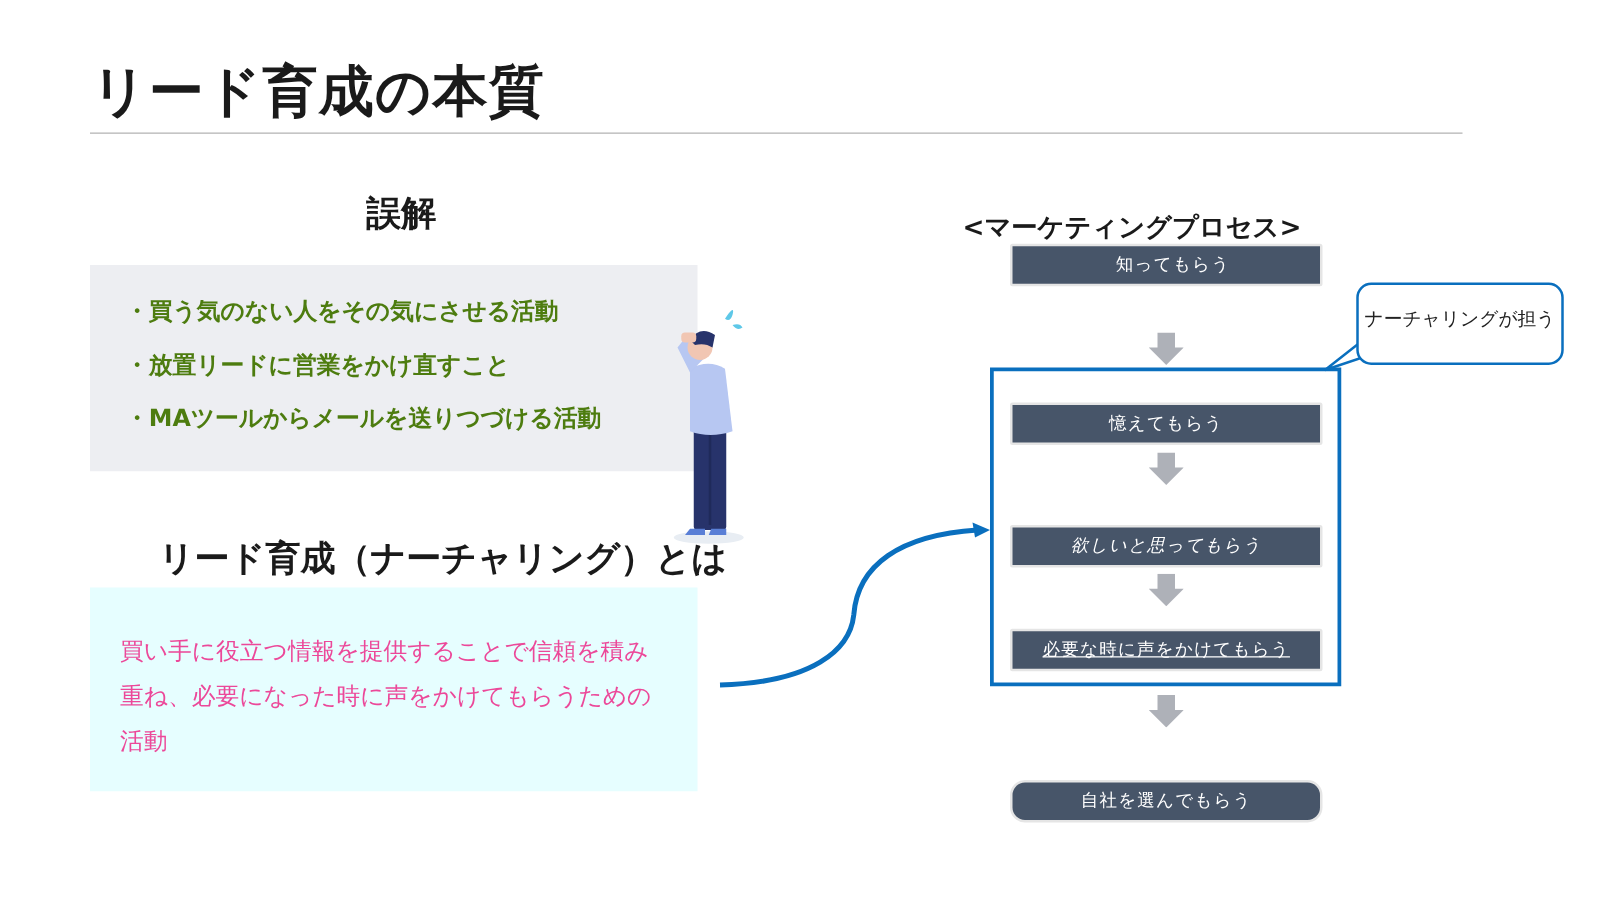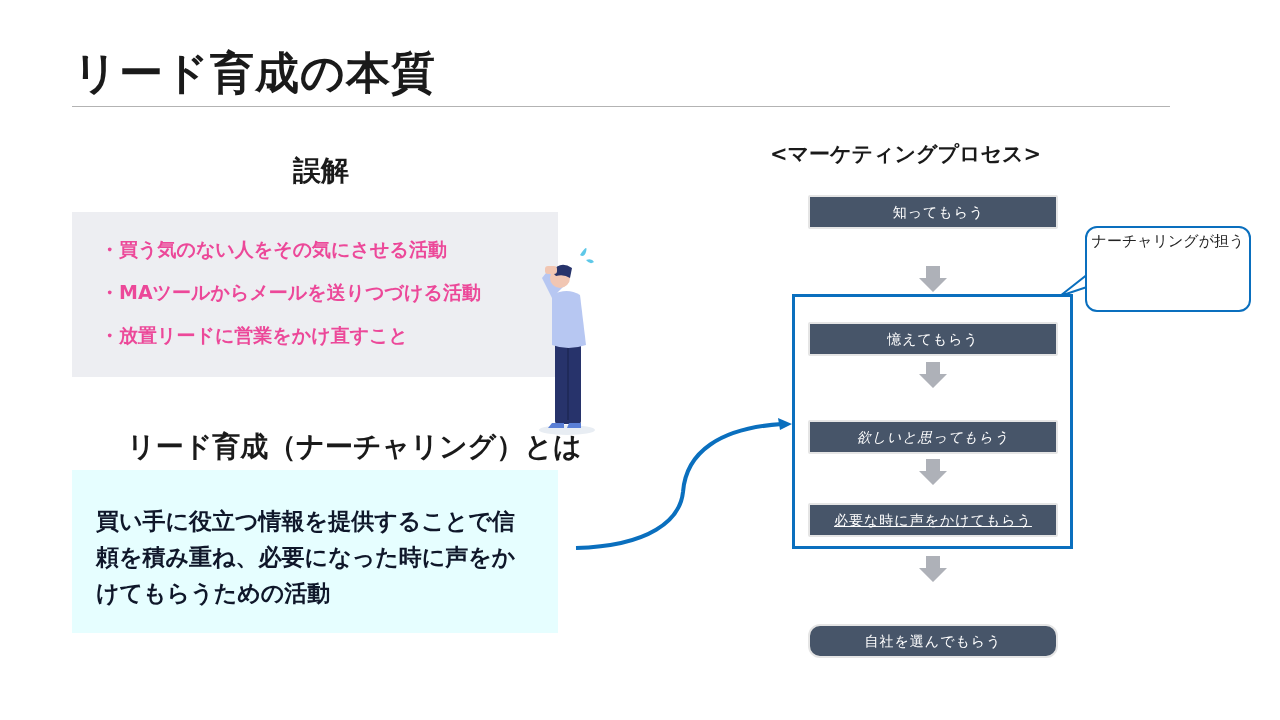--- a/index.html
+++ b/index.html
@@ -15,61 +15,61 @@
   }
   .title-rule {
     left: 72px; top: 106px; width: 1098px; height: 1px; background: #b3b3b3;
   }
   .section-heading { font-size: 28px; font-weight: bold; }
   .misconception-box {
     left: 72px; top: 212px; width: 486px; height: 165px; background: #edeef2;
   }
   .misconception-list {
     left: 100px; top: 234px; margin: 0; padding: 0; list-style: none;
-    color: #ec4899; font-size: 19px; font-weight: bold;
+    color: #4d7c0f; font-size: 19px; font-weight: bold;
   }
   .misconception-list li { height: 43px; line-height: 30px; }
   .definition-box {
     left: 72px; top: 470px; width: 486px; height: 163px; background: #e6feff;
   }
   .definition-text {
-    left: 96px; top: 503px; width: 440px; font-size: 23px; font-weight: bold;
-    line-height: 36px; color: #0f172a;
+    left: 96px; top: 503px; width: 440px; font-size: 19px; font-weight: normal;
+    line-height: 36px; color: #ec4899;
   }
-  .process-title { left: 770px; top: 140px; font-size: 21px; font-weight: bold; text-align: center; }
+  .process-title { left: 770px; top: 168px; font-size: 21px; font-weight: bold; text-align: center; }
   .step {
     left: 808px; width: 250px; height: 34px; background: #475569;
     border: 2px solid #e5e5e5; box-sizing: border-box; border-radius: 2px;
     color: #ffffff; font-size: 14px; text-align: center; line-height: 30px;
     letter-spacing: 1px;
   }
   .arrow-down { left: 919px; width: 28px; height: 26px; }
   .nurture-frame {
     left: 792px; top: 294px; width: 281px; height: 255px;
     border: 3px solid #0a6fbe; box-sizing: border-box;
   }
   .callout {
-    left: 1085px; top: 226px; width: 166px; height: 86px;
+    left: 1085px; top: 226px; width: 166px; height: 66px;
     border: 2px solid #0a6fbe; border-radius: 12px; background: #fff;
     box-sizing: border-box; text-align: center; font-size: 15px; line-height: 22px;
-    padding-top: 2px; color: #222;
+    padding-top: 16px; color: #222;
   }
 </style>
 </head>
 <body>
 
 <div class="abs title">リード育成の本質</div>
 <div class="abs title-rule"></div>
 
 <div class="abs section-heading" style="left:293px; top:152px;">誤解</div>
 <div class="abs misconception-box"></div>
 <ul class="abs misconception-list">
   <li>・買う気のない人をその気にさせる活動</li>
+  <li>・放置リードに営業をかけ直すこと</li>
   <li>・MAツールからメールを送りつづける活動</li>
-  <li>・放置リードに営業をかけ直すこと</li>
 </ul>
 
 <svg class="abs" style="left:530px; top:240px;" width="80" height="200" viewBox="0 0 80 200">
   <ellipse cx="37" cy="190" rx="28" ry="5" fill="#e8edf3"></ellipse>
   <path d="M52 12 q6 -8 4 0 q-2 6 -6 3z" fill="#5ec8e8"></path>
   <path d="M56 20 q6 -2 8 2 q-4 3 -8 -2z" fill="#5ec8e8"></path>
   <rect x="25" y="100" width="26" height="84" rx="3" fill="#27336b"></rect>
   <rect x="37" y="100" width="2" height="80" fill="#1f2a5a"></rect>
   <path d="M22 55 q15 -8 28 0 l6 50 q-18 6 -34 0z" fill="#b7c7f2"></path>
   <path d="M22 58 l-10 -20 l8 -10 l14 18z" fill="#b7c7f2"></path>

